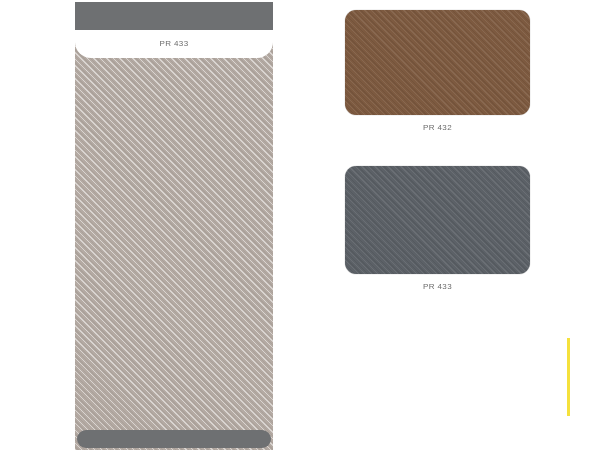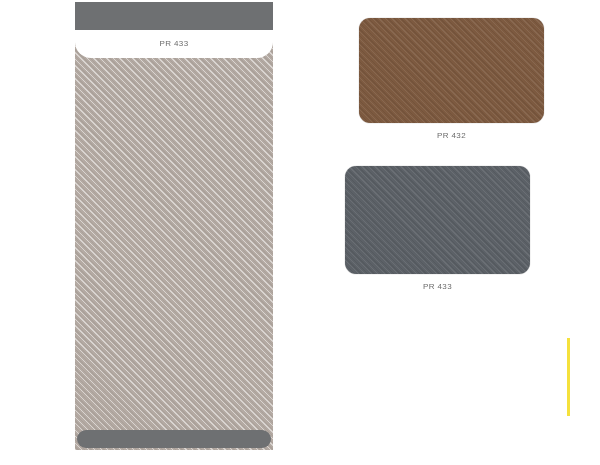--- a/index.html
+++ b/index.html
@@ -128,21 +128,21 @@
   .swatch-caption {
     width: 185px;
     text-align: center;
     font-size: 8px;
     color: #6b6b6b;
     letter-spacing: 0.4px;
     line-height: 1;
     margin-top: 9px;
   }
 
-  #swatch-0 { top: 18px; margin-left: 14px; }
+  #swatch-0 { top: 10px; }
   #swatch-1 { top: 166px; }
   #swatch-2 { top: 331px; }
 
   #swatch-0 .swatch-chip { height: 105px; }
   #swatch-1 .swatch-chip { height: 108px; }
   #swatch-2 .swatch-chip { height: 110px; }
 
   
   #yellow-marker {
     position: absolute;

